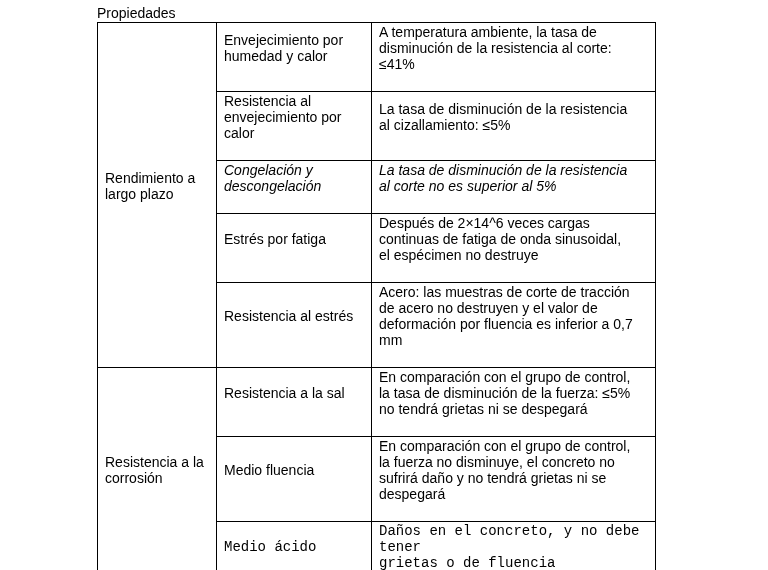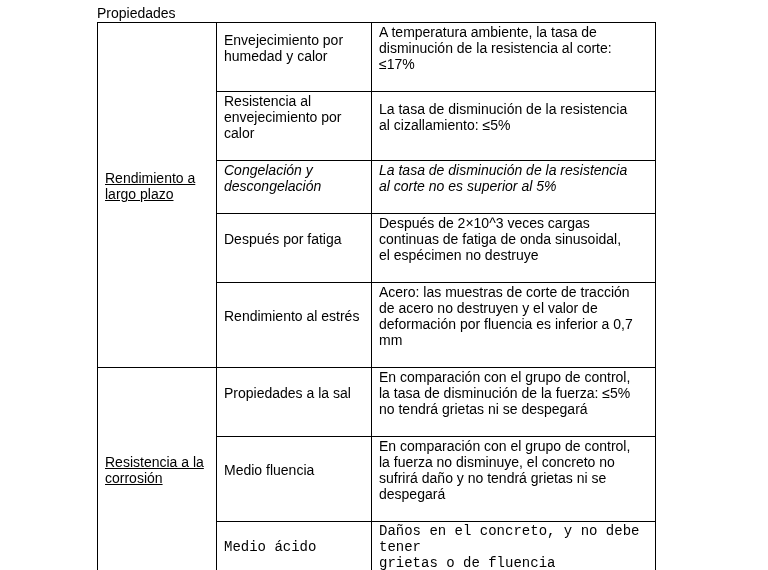--- a/index.html
+++ b/index.html
@@ -33,21 +33,21 @@
     table-layout: fixed;
     width: 558px;
   }
   table.props td {
     border: 1px solid #000000;
     vertical-align: middle;
     white-space: pre-line;
     padding: 1px 4px 19px 7px;
     overflow: hidden;
   }
-  td.group { padding-left: 9px; text-decoration: underline; }
+  td.group { padding-left: 9px; }
   td.prop  { padding-left: 7px; }
   td.val   { padding-left: 5px; }
   tr.r1 { height: 51px; }
   tr.r2 { height: 53px; }
   tr.r3 { height: 32px; font-style: italic; }
   tr.r4 { height: 56px; }
   tr.r5 { height: 67px; }
   tr.r6 { height: 67px; }
   tr.r7 { height: 76px; }
   tr.r8 { height: 64px; font-family: Liberation Mono, monospace; }
@@ -84,52 +84,52 @@
       <col style="width:284px">
     </colgroup>
     <tbody>
       <tr class="r1">
         <td class="group" rowspan="5">Rendimiento a
 largo plazo</td>
         <td class="prop">Envejecimiento por
 humedad y calor</td>
         <td class="val">A temperatura ambiente, la tasa de
 disminución de la resistencia al corte:
-≤17%</td>
+≤41%</td>
       </tr>
       <tr class="r2">
         <td class="prop">Resistencia al
 envejecimiento por
 calor</td>
         <td class="val">La tasa de disminución de la resistencia
 al cizallamiento: ≤5%</td>
       </tr>
       <tr class="r3">
         <td class="prop">Congelación y
 descongelación</td>
         <td class="val">La tasa de disminución de la resistencia
 al corte no es superior al 5%</td>
       </tr>
       <tr class="r4">
-        <td class="prop">Después por fatiga</td>
-        <td class="val">Después de 2×10^3 veces cargas
+        <td class="prop">Estrés por fatiga</td>
+        <td class="val">Después de 2×14^6 veces cargas
 continuas de fatiga de onda sinusoidal,
 el espécimen no destruye</td>
       </tr>
       <tr class="r5">
-        <td class="prop">Rendimiento al estrés</td>
+        <td class="prop">Resistencia al estrés</td>
         <td class="val">Acero: las muestras de corte de tracción
 de acero no destruyen y el valor de
 deformación por fluencia es inferior a 0,7
 mm</td>
       </tr>
       <tr class="r6">
         <td class="group" rowspan="3">Resistencia a la
 corrosión</td>
-        <td class="prop">Propiedades a la sal</td>
+        <td class="prop">Resistencia a la sal</td>
         <td class="val">En comparación con el grupo de control,
 la tasa de disminución de la fuerza: ≤5%
 no tendrá grietas ni se despegará</td>
       </tr>
       <tr class="r7">
         <td class="prop">Medio fluencia</td>
         <td class="val">En comparación con el grupo de control,
 la fuerza no disminuye, el concreto no
 sufrirá daño y no tendrá grietas ni se
 despegará</td>

